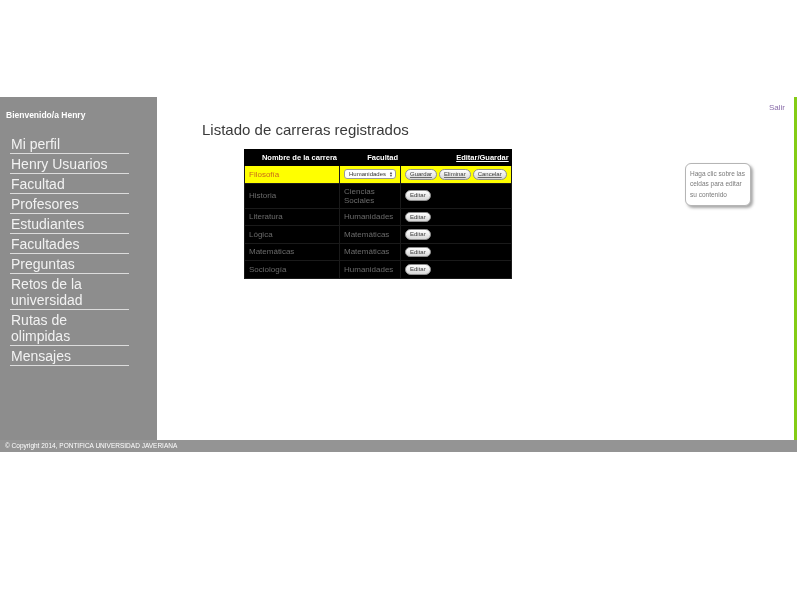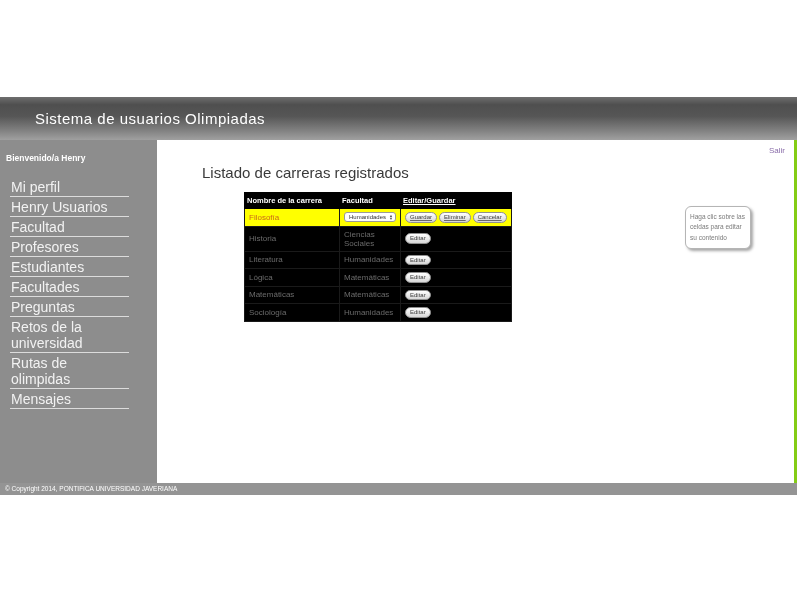--- a/index.html
+++ b/index.html
@@ -27,21 +27,21 @@
   
   .main { flex:1; background:#ffffff; position:relative; border-right:3px solid #84cc16; }
   .salir { position:absolute; top:6px; right:9px; font-size:8px; color:#8a6daa;
            text-decoration:none; cursor:pointer; }
   .page-title { position:absolute; top:24px; left:45px; font-size:15px; color:#3a3a3a; }
 
   
   table.careers { position:absolute; top:52px; left:87px; border-collapse:collapse;
                   border:1px solid #000; }
   .careers th { background:#000000; color:#ffffff; font-size:7.5px; font-weight:bold;
-                padding:3px 2px; border:1px solid #000; text-align:left; }
+                padding:3px 2px; border:1px solid #000; text-align:right; }
   .careers td { font-size:8px; color:#6b6b6b; border:1px solid #1a1a1a;
                 padding:3px 4px; background:#000000; vertical-align:middle; }
   .careers .c-name { width:95px; }
   .careers .c-fac  { width:53px; }
   .careers .c-act  { width:85px;text-decoration:underline; }
   tr.editing td { background:#ffff00;margin-top:40px; }
   tr.editing td.c-name { color:#c96a1b; }
   .btn { display:inline-block; font-size:6px; color:#3c3c3c; padding:1px 4px 1.5px;
          border:1px solid #8f8f8f; border-radius:8px;
          background:linear-gradient(to bottom,#ffffff,#d7d7d7); cursor:pointer;
@@ -63,23 +63,20 @@
   
   .footer { height:12px; background:#949494; color:#ffffff; font-size:6.5px;
             line-height:12px; padding-left:5px; }
 </style>
 </head>
 <body>
 
 <div class="page">
   <div class="app">
 
-    <div class="header">
-      <div class="header-title">Sistema de usuarios Olimpiadas</div>
-    </div>
 
     <div class="app-body">
 
       <div class="sidebar">
         <div class="welcome">Bienvenido/a Henry</div>
         <ul class="menu">
           <li>Mi perfil</li>
           <li>Henry Usuarios</li>
           <li>Facultad</li>
           <li>Profesores</li>

